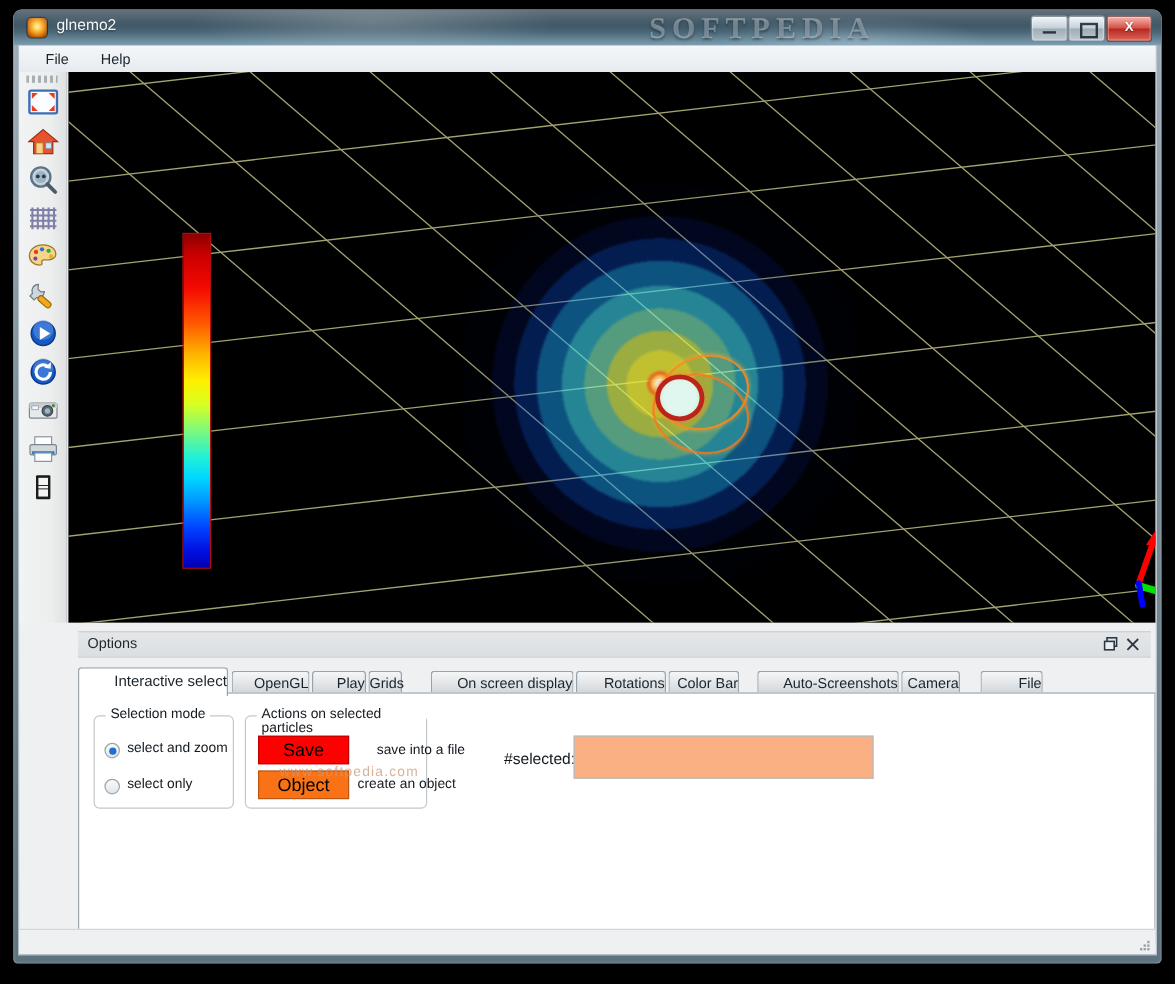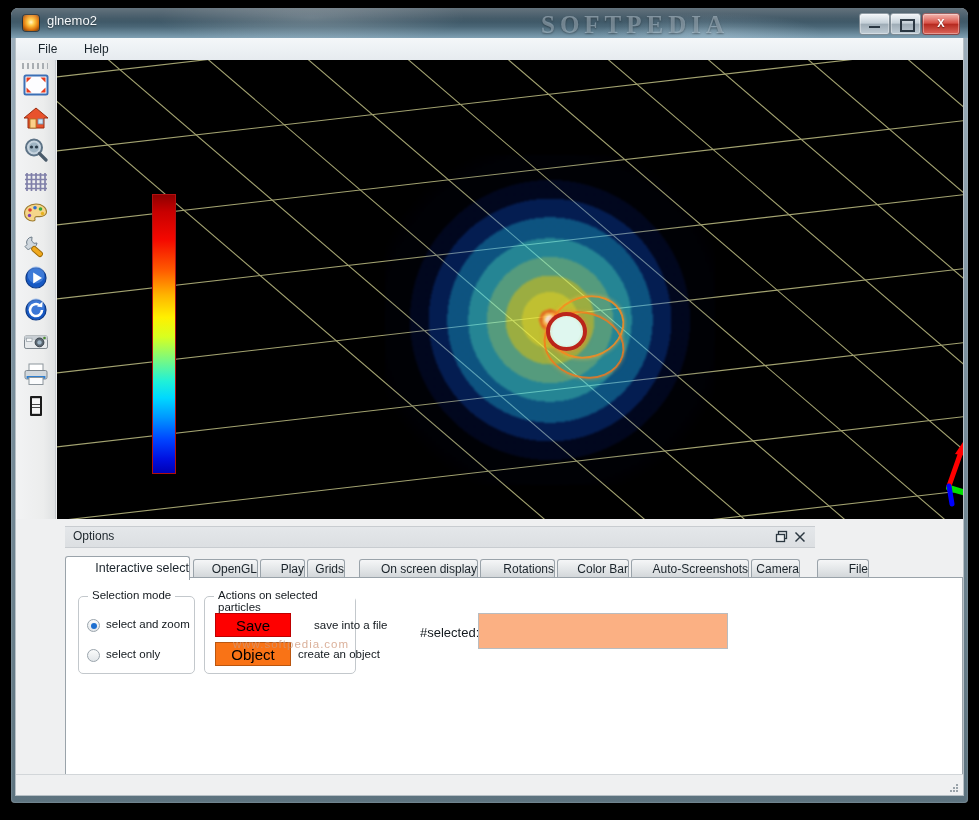--- a/index.html
+++ b/index.html
@@ -142,21 +142,21 @@
   }
   
   #triad{position:absolute;left:868px;top:372px;width:80px;height:80px;}
 
   
   #dock{
     position:absolute;left:41px;top:481px;width:906px;height:277px;
     background:#eff0f1;box-sizing:border-box;
   }
   #dock-title{
-    position:absolute;left:8px;top:7px;width:750px;height:20px;
+    position:absolute;left:8px;top:7px;width:894px;height:20px;
     background:linear-gradient(180deg,#e4e7ea,#dcdfe2);
     border-top:1px solid #c8ccd0;border-bottom:1px solid #c8ccd0;
   }
   #dock-title-label{position:absolute;left:8px;top:2px;font-size:12px;color:#1d262c;}
   .dockbtn{position:absolute;top:3px;width:14px;height:14px;cursor:pointer;}
   #dock-float{right:26px;}
   #dock-close{right:8px;}
 
   #tabhost{
     position:absolute;left:8px;top:37px;width:898px;height:230px;
@@ -429,24 +429,24 @@
           <line x1="2.5" y1="2.5" x2="11.5" y2="11.5" stroke="#2b3740" stroke-width="1.5"></line>
           <line x1="11.5" y1="2.5" x2="2.5" y2="11.5" stroke="#2b3740" stroke-width="1.5"></line>
         </svg>
       </div>
 
       <div id="tabhost">
         <div id="tabstrip">
           <div class="tab active" style="left:0;width:125px">Interactive select</div>
           <div class="tab" style="left:128px;width:65px">OpenGL</div>
           <div class="tab" style="left:195px;width:45px">Play</div>
-          <div class="tab" style="left:242px;width:38px">Grids</div>
+          <div class="tab" style="left:242px;width:28px">Grids</div>
           <div class="tab" style="left:294px;width:119px">On screen display</div>
           <div class="tab" style="left:415px;width:75px">Rotations</div>
-          <div class="tab" style="left:492px;width:72px">Color Bar</div>
+          <div class="tab" style="left:492px;width:59px">Color Bar</div>
           <div class="tab" style="left:566px;width:118px">Auto-Screenshots</div>
           <div class="tab" style="left:686px;width:49px">Camera</div>
           <div class="tab" style="left:752px;width:52px">File</div>
         </div>
 
         <div id="tabpanel">
 
           <div class="group" id="grp-selmode">
             <div class="group-title">Selection mode</div>
 

